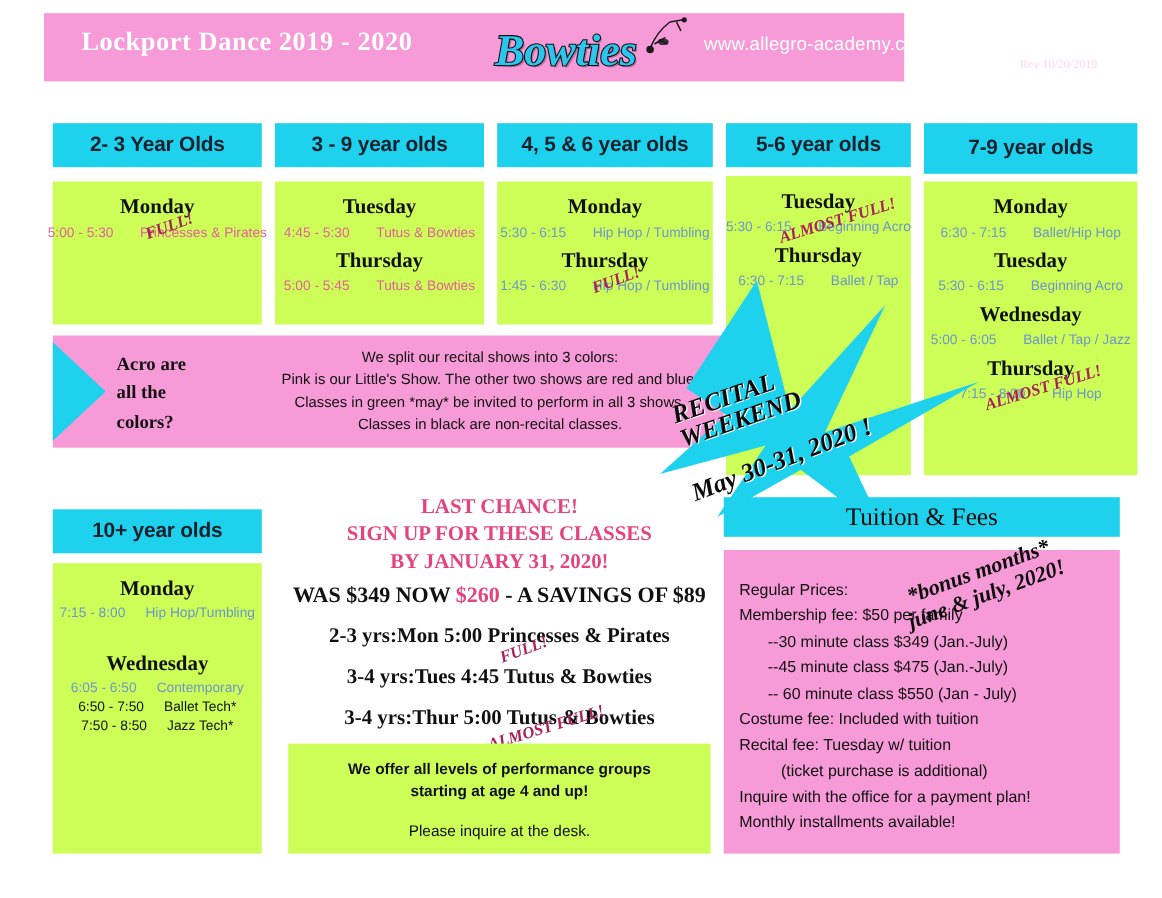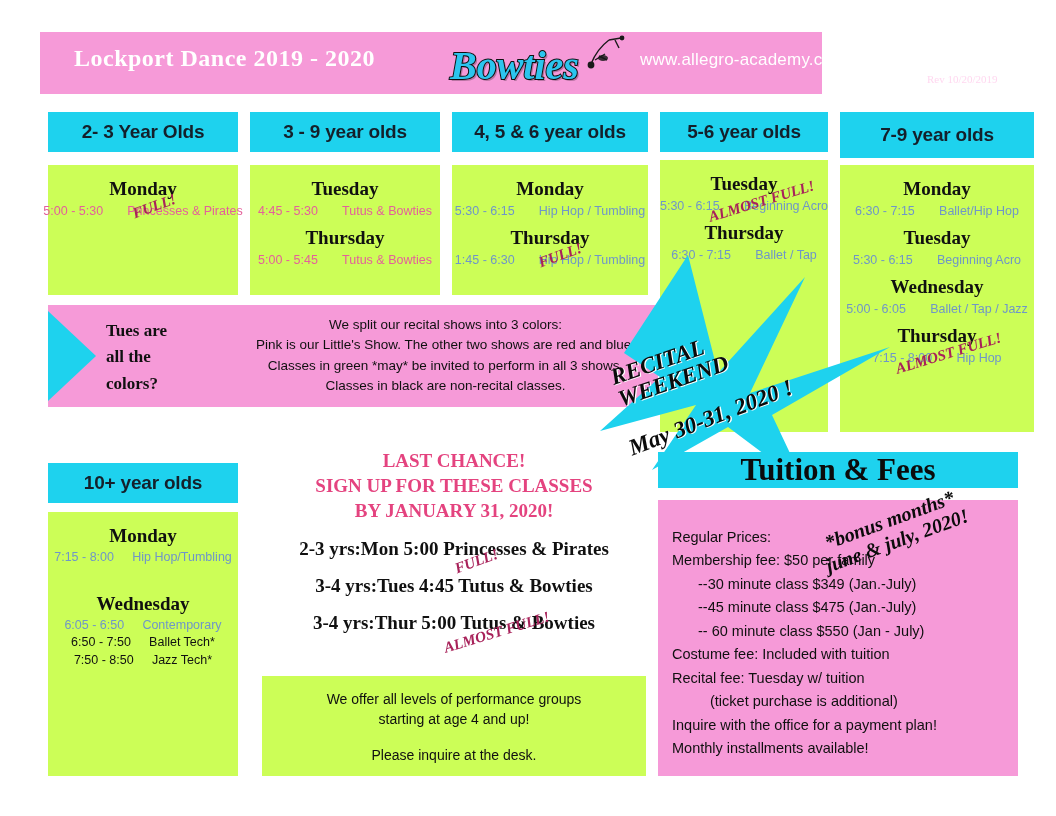--- a/index.html
+++ b/index.html
@@ -9,21 +9,21 @@
   body {
     width: 1056px; height: 816px;
     position: relative;
     overflow: hidden;
     font-family: "Liberation Sans", sans-serif;
   }
   .abs { position: absolute; }
 
   
   #header-banner {
-    left: 40px; top: 32px; width: 782px; height: 62px;
+    left: 40px; top: 12px; width: 782px; height: 62px;
     background: #f69ad8;
   }
   #header-title {
     position: absolute; left: 34px; top: 13px;
     font-family: "Liberation Serif", serif;
     font-weight: bold;
     font-size: 24px;
     color: #ffffff;
     letter-spacing: 0.5px;
     white-space: nowrap;
@@ -177,35 +177,35 @@
     margin-top: 15px;
   }
 
   
   #perf-box {
     left: 262px; top: 676px; width: 384px; height: 100px;
     background: #ccfe57;
   }
   #perf-head {
     position: absolute; left: 0; right: 0; top: 14px;
-    text-align: center; font-weight: normal; font-size: 14px;
+    text-align: center; font-weight: bold; font-size: 14px;
     color: #101010; line-height: 1.4;
   }
   #perf-sub {
     position: absolute; left: 0; right: 0; top: 71px;
     text-align: center; font-size: 14px; color: #101010;
   }
 
   
   #tuition-head {
     left: 658px; top: 452px; width: 360px; height: 36px;
     background: #1ed2ee;
     display: flex; align-items: center; justify-content: center;
     font-family: "Liberation Serif", serif;
-    font-weight: bold; font-size: 31px; color: #0b0b0b;
+    font-weight: normal; font-size: 23px; color: #0b0b0b;
   }
   #tuition-body {
     left: 658px; top: 500px; width: 360px; height: 276px;
     background: #f69ad8;
   }
   #tuition-list {
     position: absolute; left: 14px; top: 26px; right: 8px;
     font-size: 14.5px; color: #101010; line-height: 1.62;
   }
   #tuition-list .ind1 { padding-left: 26px; }
@@ -329,21 +329,21 @@
         <span class="t" style="color: rgb(111, 150, 200);">7:15 - 8:00</span>
         <span class="n" style="color: rgb(111, 150, 200);">Hip Hop</span>
         <div class="stamp almost" style="left: 28%; top: -6px;">ALMOST FULL!</div>
       </div>
     </div>
   </div>
 
 <div class="abs" id="colors-box">
   <div id="colors-arrow"></div>
   <div id="colors-q">
-    <div>Tues are</div>
+    <div>Acro are</div>
     <div>all the</div>
     <div>colors?</div>
   </div>
   <div id="colors-body">
     <div>We split our recital shows into 3 colors:</div>
     <div>Pink is our Little's Show.   The other two shows are red and blue.</div>
     <div>Classes in green *may* be invited to perform in all 3 shows.</div>
     <div>Classes in black are non-recital classes.</div>
   </div>
 </div>
@@ -380,20 +380,23 @@
     <div class="cls">
       <span class="t" style="color: rgb(17, 17, 17); min-width: 68px;">7:50 - 8:50</span>
       <span class="n" style="color: rgb(17, 17, 17);">Jazz Tech*</span>
     </div>
   </div>
 
 <div class="abs" id="lastchance">
   <div class="lc-pink">LAST CHANCE!</div>
   <div class="lc-pink">SIGN UP FOR THESE CLASSES</div>
   <div class="lc-pink">BY JANUARY 31, 2020!</div>
+  <div id="lc-was">
+    <span>WAS $349 NOW </span><span class="hl">$260</span><span> - A SAVINGS OF $89</span>
+  </div>
   <div id="lc-items">
       <div class="lc-item" style="position: relative;"><span>2-3 yrs:Mon 5:00 Princesses &amp; Pirates</span><div class="stamp full" style="left: 50%; top: 15px;">FULL!</div></div>
       <div class="lc-item" style="position: relative;"><span>3-4 yrs:Tues 4:45 Tutus &amp; Bowties</span></div>
       <div class="lc-item" style="position: relative;"><span>3-4 yrs:Thur 5:00 Tutus &amp; Bowties</span><div class="stamp almost" style="left: 47%; top: 12px;">ALMOST FULL!</div></div>
     </div>
 </div>
 
 <div class="abs" id="perf-box">
   <div id="perf-head">
     <div>We offer all levels of performance groups</div>

